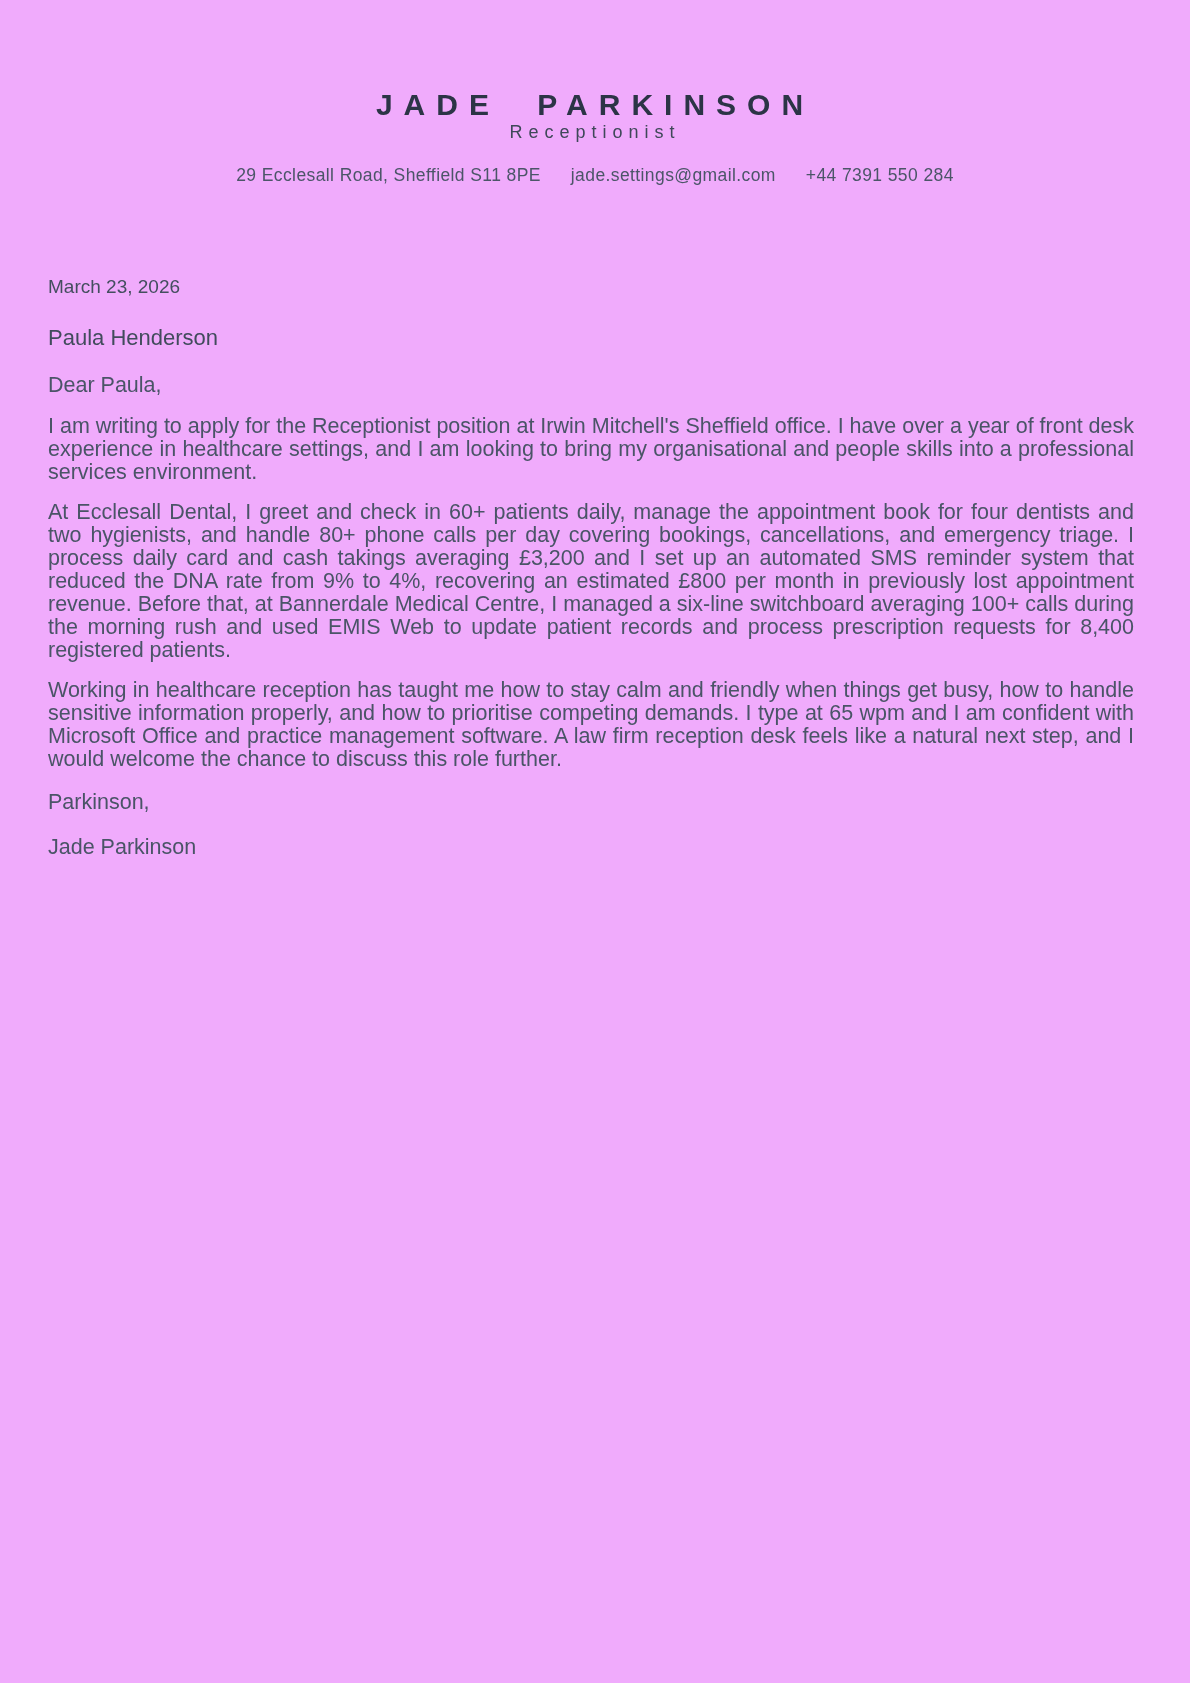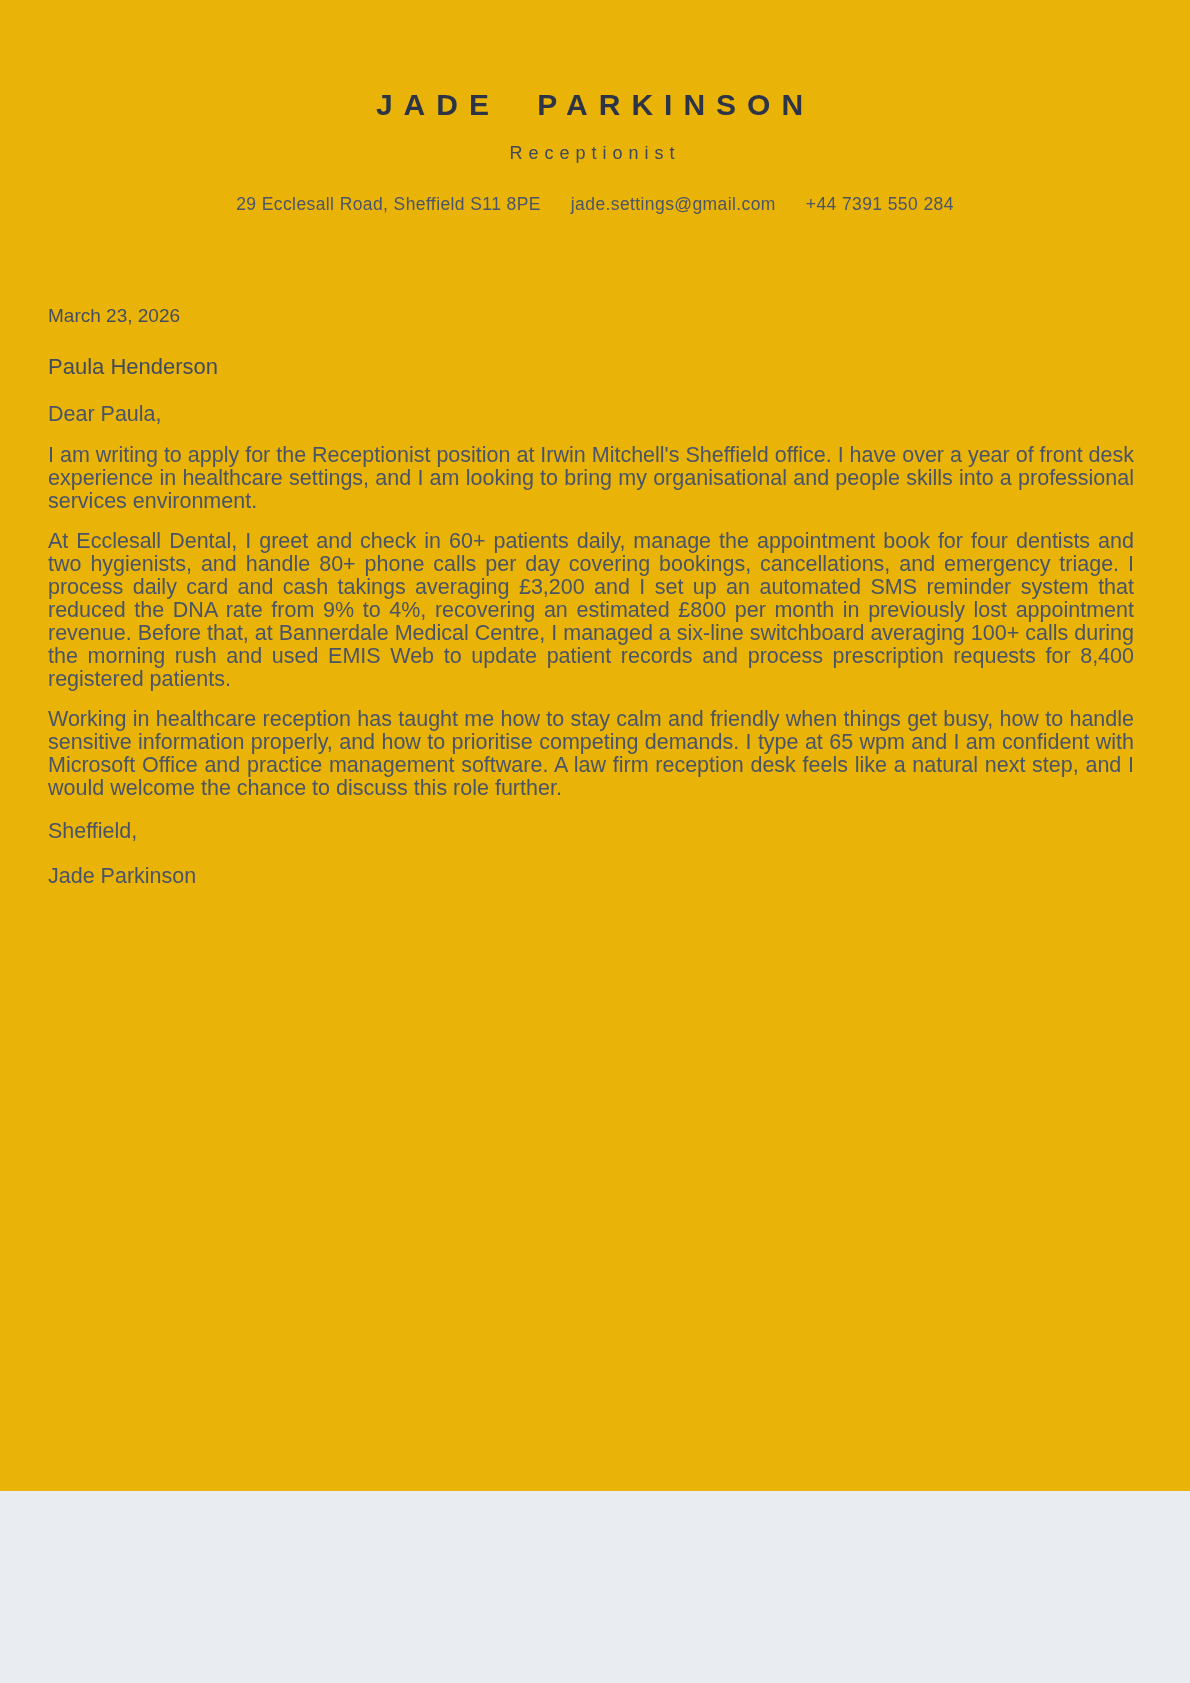--- a/index.html
+++ b/index.html
@@ -3,49 +3,48 @@
 <meta charset="utf-8">
 <style>
   html, body {
     margin: 0;
     padding: 0;
     background: #e9edf2;
   }
   .page {
     position: relative;
     width: 1190px;
-    height: 1491px;
+    height: 1683px;
     margin: 0 auto;
-    background: #eab308;
+    background: #f0abfc;
     font-family: "Liberation Sans", sans-serif;
     color: #4b5568;
     box-sizing: border-box;
     overflow: hidden;
   }
   
   .header {
     padding-top: 88px;
     text-align: center;
   }
   .applicant-name {
     font-size: 30px;
     font-weight: 700;
     letter-spacing: 11px;
     word-spacing: 18px;
     color: #2c3446;
     margin: 0;
   }
   .applicant-role {
-    margin-top: 21px;
     font-size: 18px;
     letter-spacing: 6px;
     color: #3e4859;
   }
   .contact-line {
-    margin-top: 30px;
+    margin-top: 22px;
     display: flex;
     justify-content: center;
     gap: 30px;
     font-size: 17.5px;
     letter-spacing: 0.4px;
     color: #4b5568;
   }
   
   .letter-body {
     padding: 0 48px;
@@ -106,17 +105,17 @@
     <div class="recipient">
       <div class="recipient-name">Paula Henderson</div>
     </div>
 
     <div class="salutation">Dear Paula,</div>
 
     <p class="para">I am writing to apply for the Receptionist position at Irwin Mitchell's Sheffield office. I have over a year of front desk experience in healthcare settings, and I am looking to bring my organisational and people skills into a professional services environment.</p>
     <p class="para">At Ecclesall Dental, I greet and check in 60+ patients daily, manage the appointment book for four dentists and two hygienists, and handle 80+ phone calls per day covering bookings, cancellations, and emergency triage. I process daily card and cash takings averaging £3,200 and I set up an automated SMS reminder system that reduced the DNA rate from 9% to 4%, recovering an estimated £800 per month in previously lost appointment revenue. Before that, at Bannerdale Medical Centre, I managed a six-line switchboard averaging 100+ calls during the morning rush and used EMIS Web to update patient records and process prescription requests for 8,400 registered patients.</p>
     <p class="para">Working in healthcare reception has taught me how to stay calm and friendly when things get busy, how to handle sensitive information properly, and how to prioritise competing demands. I type at 65 wpm and I am confident with Microsoft Office and practice management software. A law firm reception desk feels like a natural next step, and I would welcome the chance to discuss this role further.</p>
 
-    <div class="closing">Sheffield,</div>
+    <div class="closing">Parkinson,</div>
     <div class="signature">Jade Parkinson</div>
   </div>
 
 </div>
 
 </body></html>

